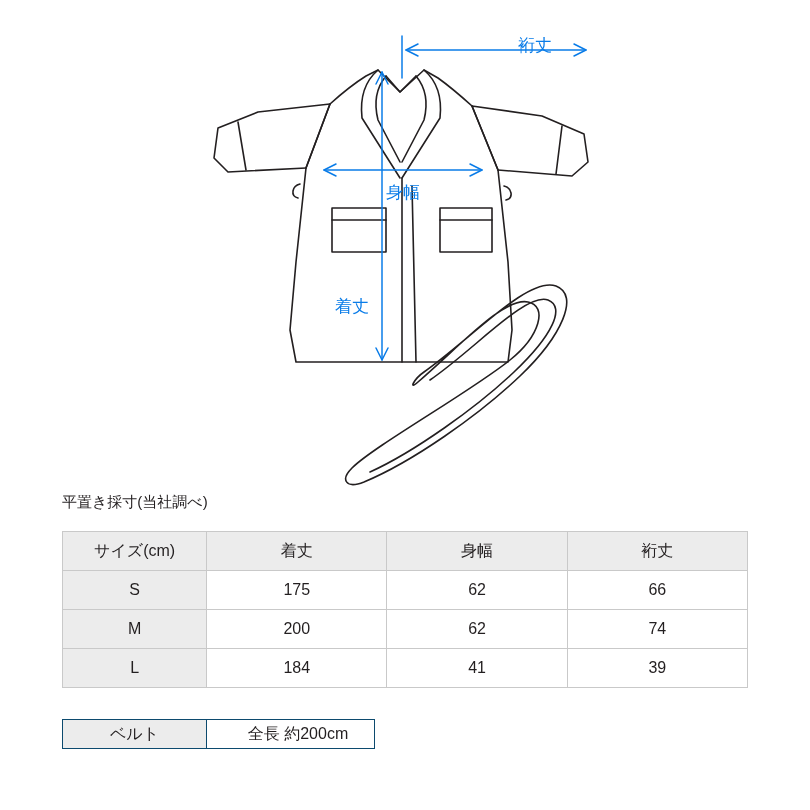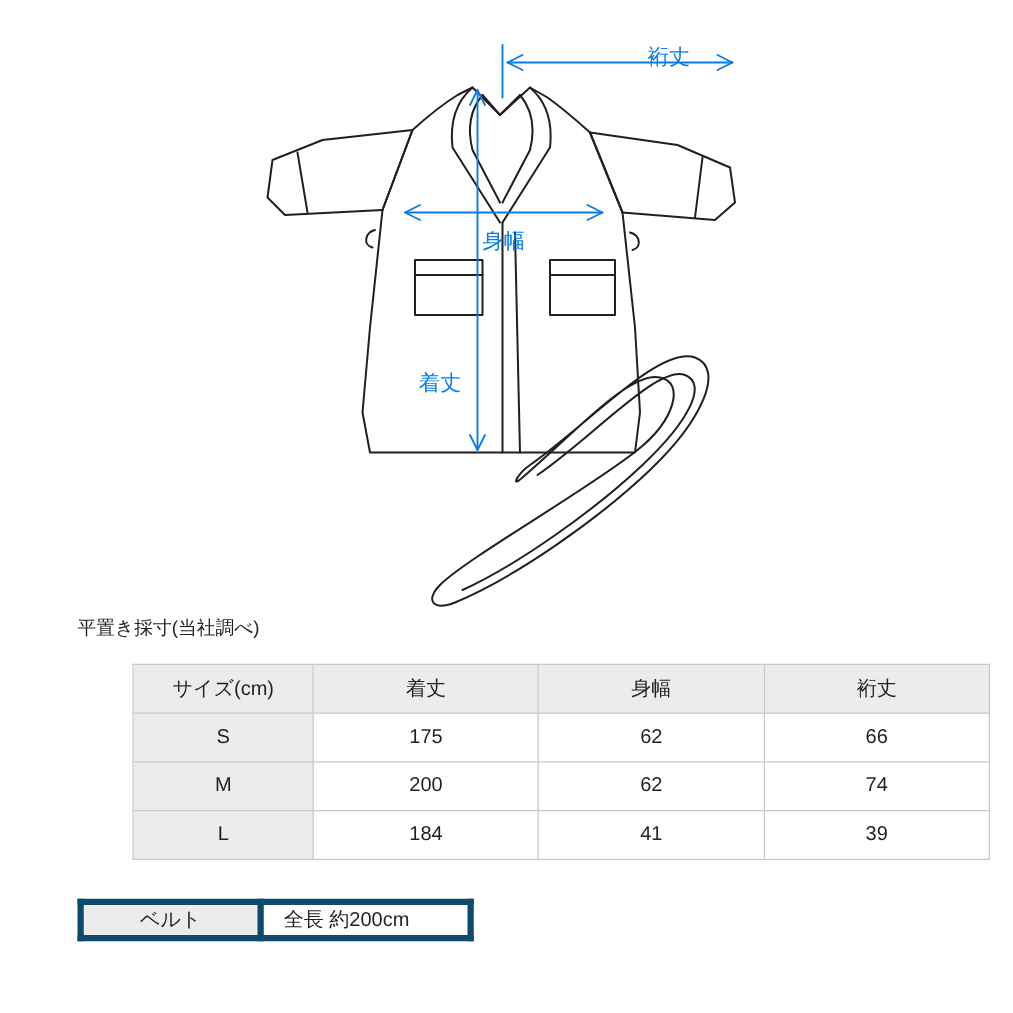--- a/index.html
+++ b/index.html
@@ -34,21 +34,20 @@
     white-space: nowrap;
     text-align: center;
   }
   #size-table {
     position: absolute;
     left: 62px;
     top: 531px;
     width: 686px;
     border-collapse: collapse;
     table-layout: fixed;
-    margin-left: 44px;
   }
   #size-table th, #size-table td {
     border: 1px solid #c9c9c9;
     height: 39px;
     text-align: center;
     vertical-align: middle;
     font-size: 16px;
     font-weight: normal;
     color: #231f20;
   }
@@ -57,35 +56,35 @@
   #size-table col.c-size { width: 144px; }
   #size-table col.c-data { width: 180px; }
   #belt-table {
     position: absolute;
     left: 62px;
     top: 719px;
     border-collapse: collapse;
     table-layout: fixed;
   }
   #belt-table th, #belt-table td {
-    border: 5px solid #0c4a6e;
+    border: 1px solid #0c4a6e;
     height: 29px;
     font-size: 16px;
     font-weight: normal;
     color: #231f20;
     vertical-align: middle;
   }
   #belt-table th {
     background: #ececec;
     width: 144px;
     text-align: center;
   }
   #belt-table td {
     width: 168px;
-    text-align: left;
+    text-align: center;
     padding-left: 16px;
   }
 </style>
 </head>
 <body>
 
 <svg id="diagram" viewBox="0 0 810 500">
   <g fill="none" stroke="#231f20" stroke-width="1.6" stroke-linejoin="round" stroke-linecap="round">
 
     <path d="M330 104 L258 112 L218 128 L214 158 L228 172 L306 168"></path>

